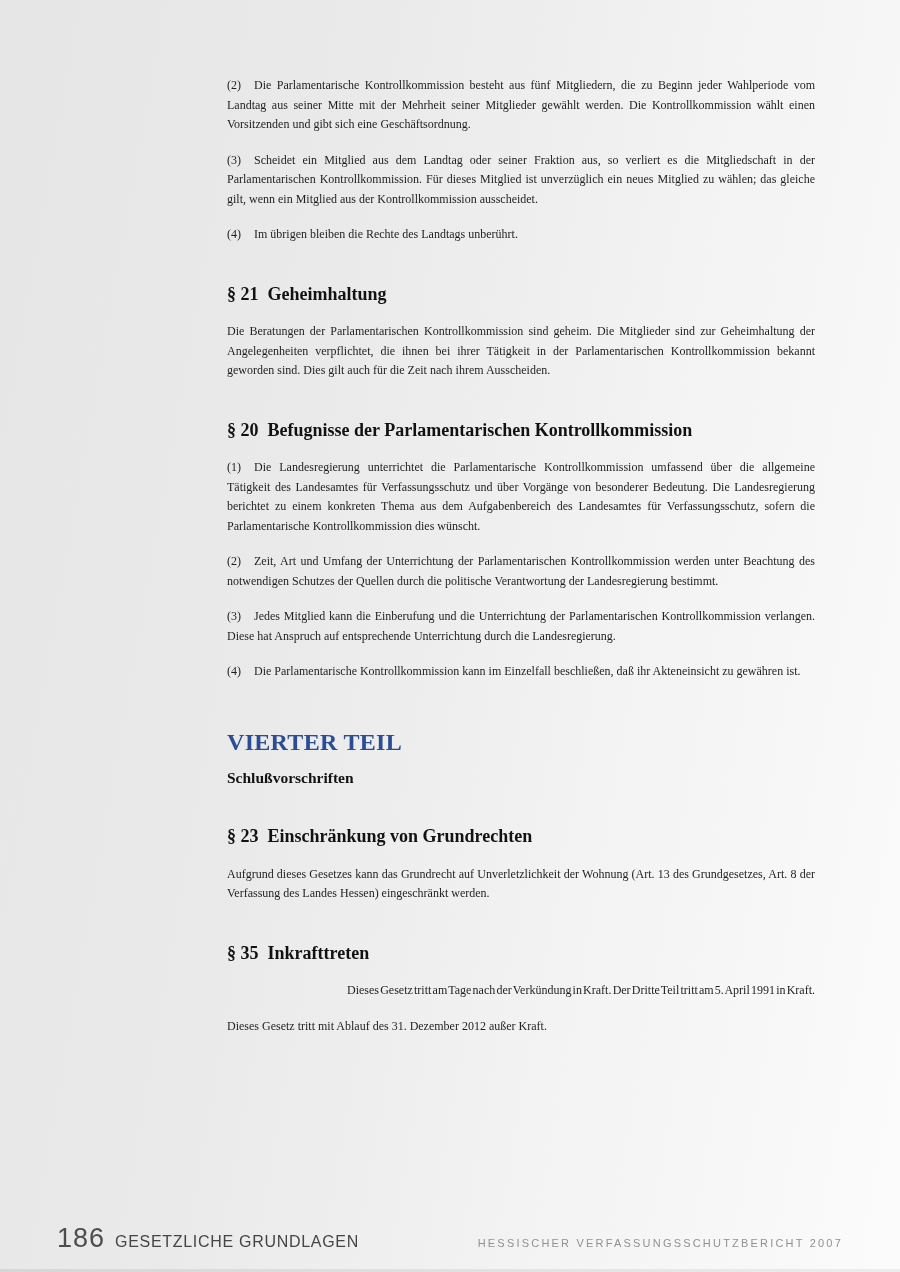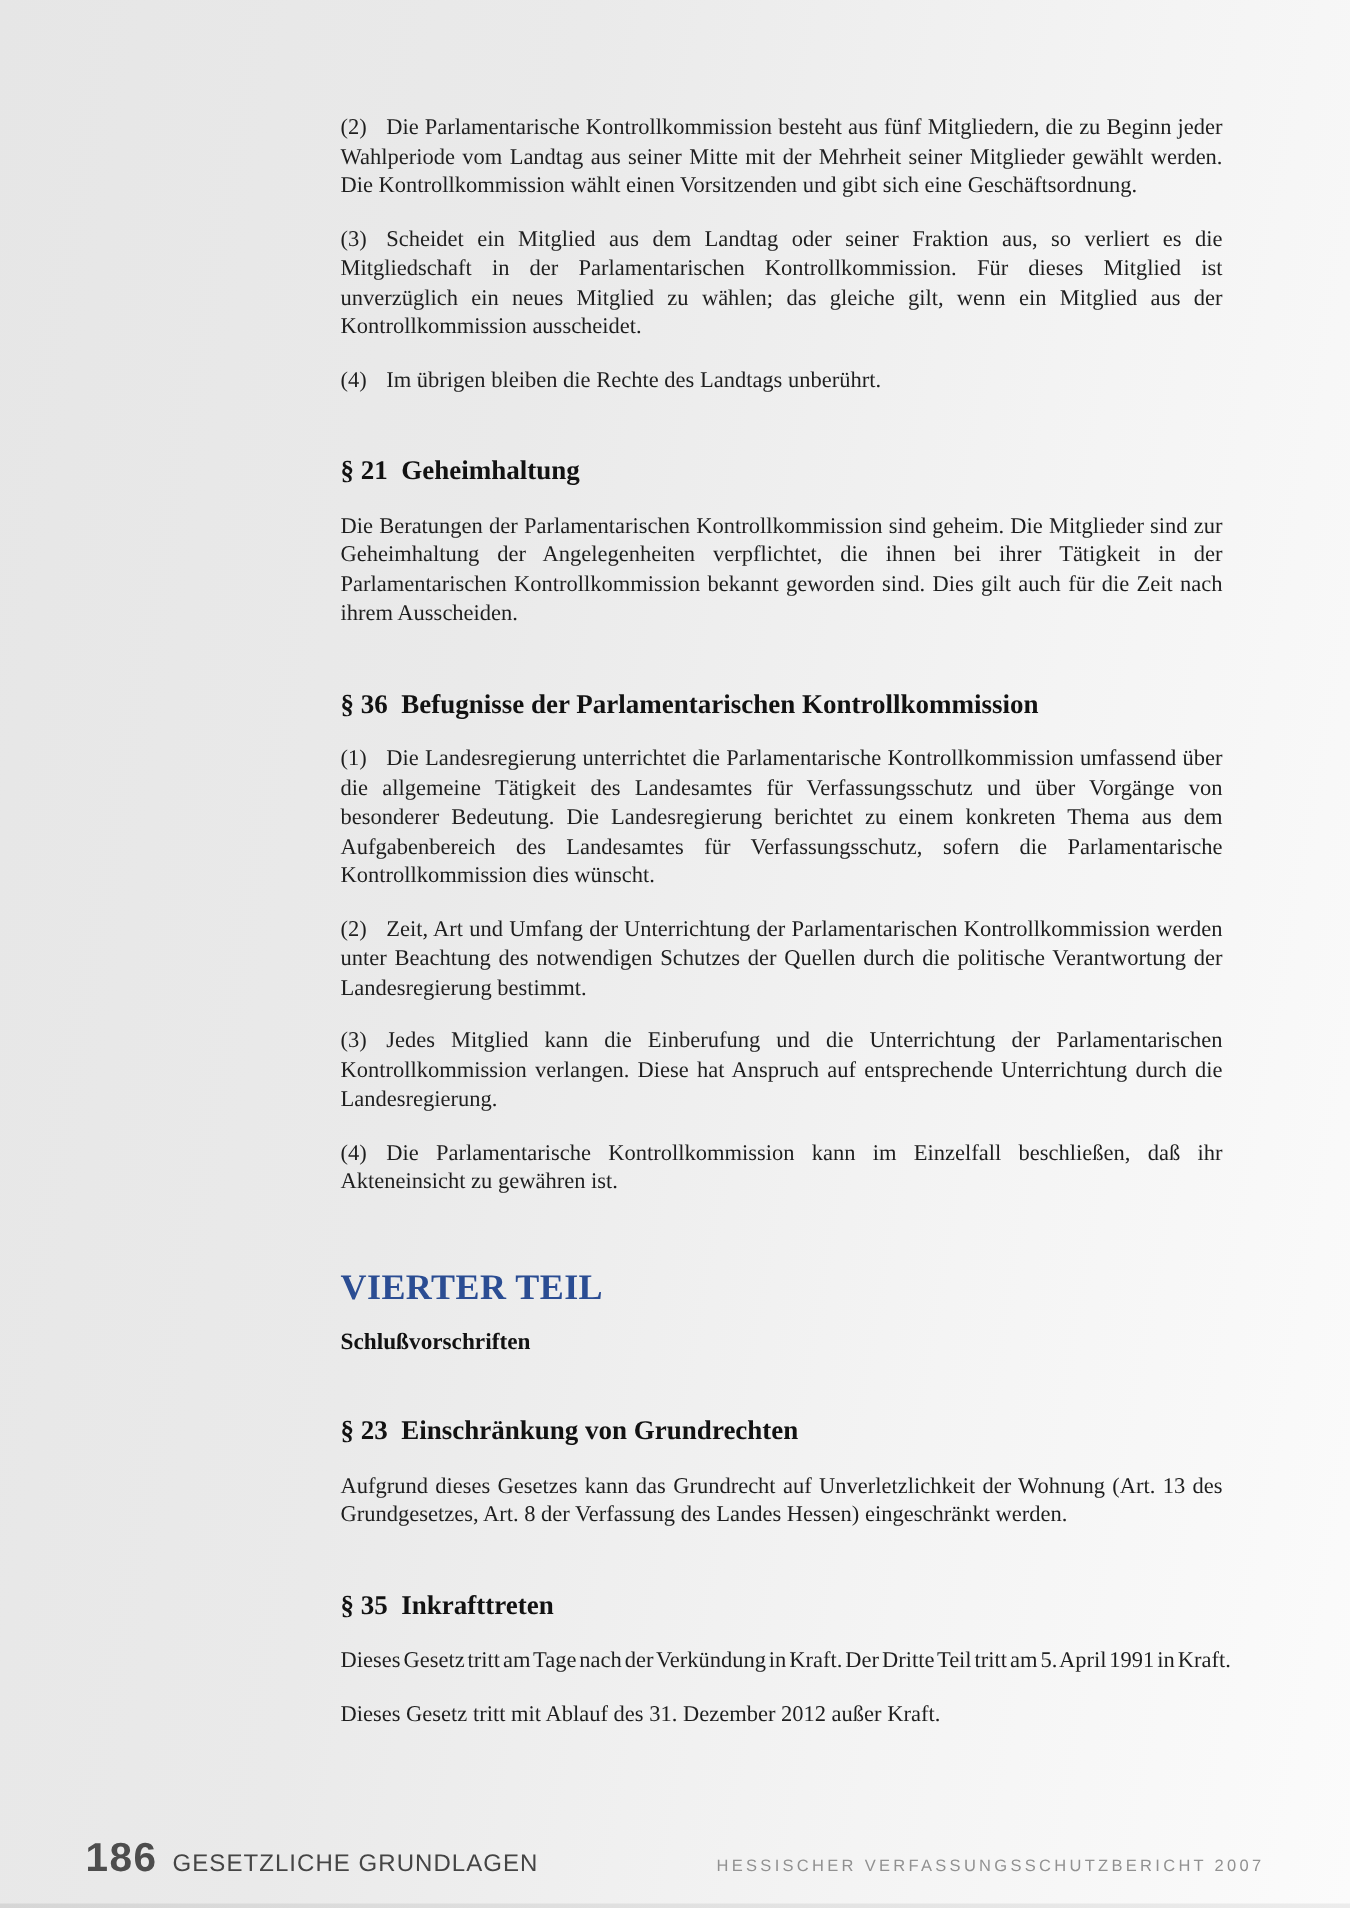--- a/index.html
+++ b/index.html
@@ -25,21 +25,21 @@
   }
   .content {
     position: absolute;
     top: 0; left: 0;
     box-sizing: border-box;
     width: 900px;
     padding: 76px 85px 0 227px;
   }
   .para {
     margin: 0 0 16px 0;
-    font-size: 15px;
+    font-size: 12px;
     line-height: 19.5px;
     text-align: justify;
   }
   .pnum {
     margin-right: 13px;
   }
   .section {
     margin: 40px 0 18px 0;
     font-size: 18px;
     line-height: 19.5px;
@@ -78,21 +78,21 @@
     justify-content: space-between;
     align-items: baseline;
     font-family: "Liberation Sans", "DejaVu Sans", sans-serif;
   }
   .footer-left {
     display: flex;
     align-items: baseline;
   }
   .pageno {
     font-size: 27px;
-    font-weight: 700;
+    font-weight: 400;
     letter-spacing: 1px;
     color: #4d4d4d;
   }
   .chapter {
     margin-left: 10px;
     font-size: 16px;
     letter-spacing: 0.7px;
     color: #454545;
   }
   .report {
@@ -110,21 +110,21 @@
     <p class="para"><span class="pnum">(2)</span><span>Die Parlamentarische Kontrollkommission besteht aus fünf Mitgliedern, die zu Beginn jeder Wahlperiode vom Landtag aus seiner Mitte mit der Mehrheit seiner Mitglieder gewählt werden. Die Kontrollkommission wählt einen Vorsitzenden und gibt sich eine Geschäftsordnung.</span></p>
 
     <p class="para"><span class="pnum">(3)</span><span>Scheidet ein Mitglied aus dem Landtag oder seiner Fraktion aus, so verliert es die Mitgliedschaft in der Parlamentarischen Kontrollkommission. Für dieses Mitglied ist unverzüglich ein neues Mitglied zu wählen; das gleiche gilt, wenn ein Mitglied aus der Kontrollkommission ausscheidet.</span></p>
 
     <p class="para"><span class="pnum">(4)</span><span>Im übrigen bleiben die Rechte des Landtags unberührt.</span></p>
 
     <h3 class="section"><span class="slabel">§ 21</span><span>Geheimhaltung</span></h3>
 
     <p class="para">Die Beratungen der Parlamentarischen Kontrollkommission sind geheim. Die Mitglieder sind zur Geheimhaltung der Angelegenheiten verpflichtet, die ihnen bei ihrer Tätigkeit in der Parlamentarischen Kontrollkommission bekannt geworden sind. Dies gilt auch für die Zeit nach ihrem Ausscheiden.</p>
 
-    <h3 class="section"><span class="slabel">§ 36</span><span>Befugnisse der Parlamentarischen Kontrollkommission</span></h3>
+    <h3 class="section"><span class="slabel">§ 20</span><span>Befugnisse der Parlamentarischen Kontrollkommission</span></h3>
 
     <p class="para"><span class="pnum">(1)</span><span>Die Landesregierung unterrichtet die Parlamentarische Kontrollkommission umfassend über die allgemeine Tätigkeit des Landesamtes für Verfassungsschutz und über Vorgänge von besonderer Bedeutung. Die Landesregierung berichtet zu einem konkreten Thema aus dem Aufgabenbereich des Landesamtes für Verfassungsschutz, sofern die Parlamentarische Kontrollkommission dies wünscht.</span></p>
 
     <p class="para"><span class="pnum">(2)</span><span>Zeit, Art und Umfang der Unterrichtung der Parlamentarischen Kontrollkommission werden unter Beachtung des notwendigen Schutzes der Quellen durch die politische Verantwortung der Landesregierung bestimmt.</span></p>
 
     <p class="para"><span class="pnum">(3)</span><span>Jedes Mitglied kann die Einberufung und die Unterrichtung der Parlamentarischen Kontrollkommission verlangen. Diese hat Anspruch auf entsprechende Unterrichtung durch die Landesregierung.</span></p>
 
     <p class="para"><span class="pnum">(4)</span><span>Die Parlamentarische Kontrollkommission kann im Einzelfall beschließen, daß ihr Akteneinsicht zu gewähren ist.</span></p>
 
     <h1 class="part">VIERTER TEIL</h1>

